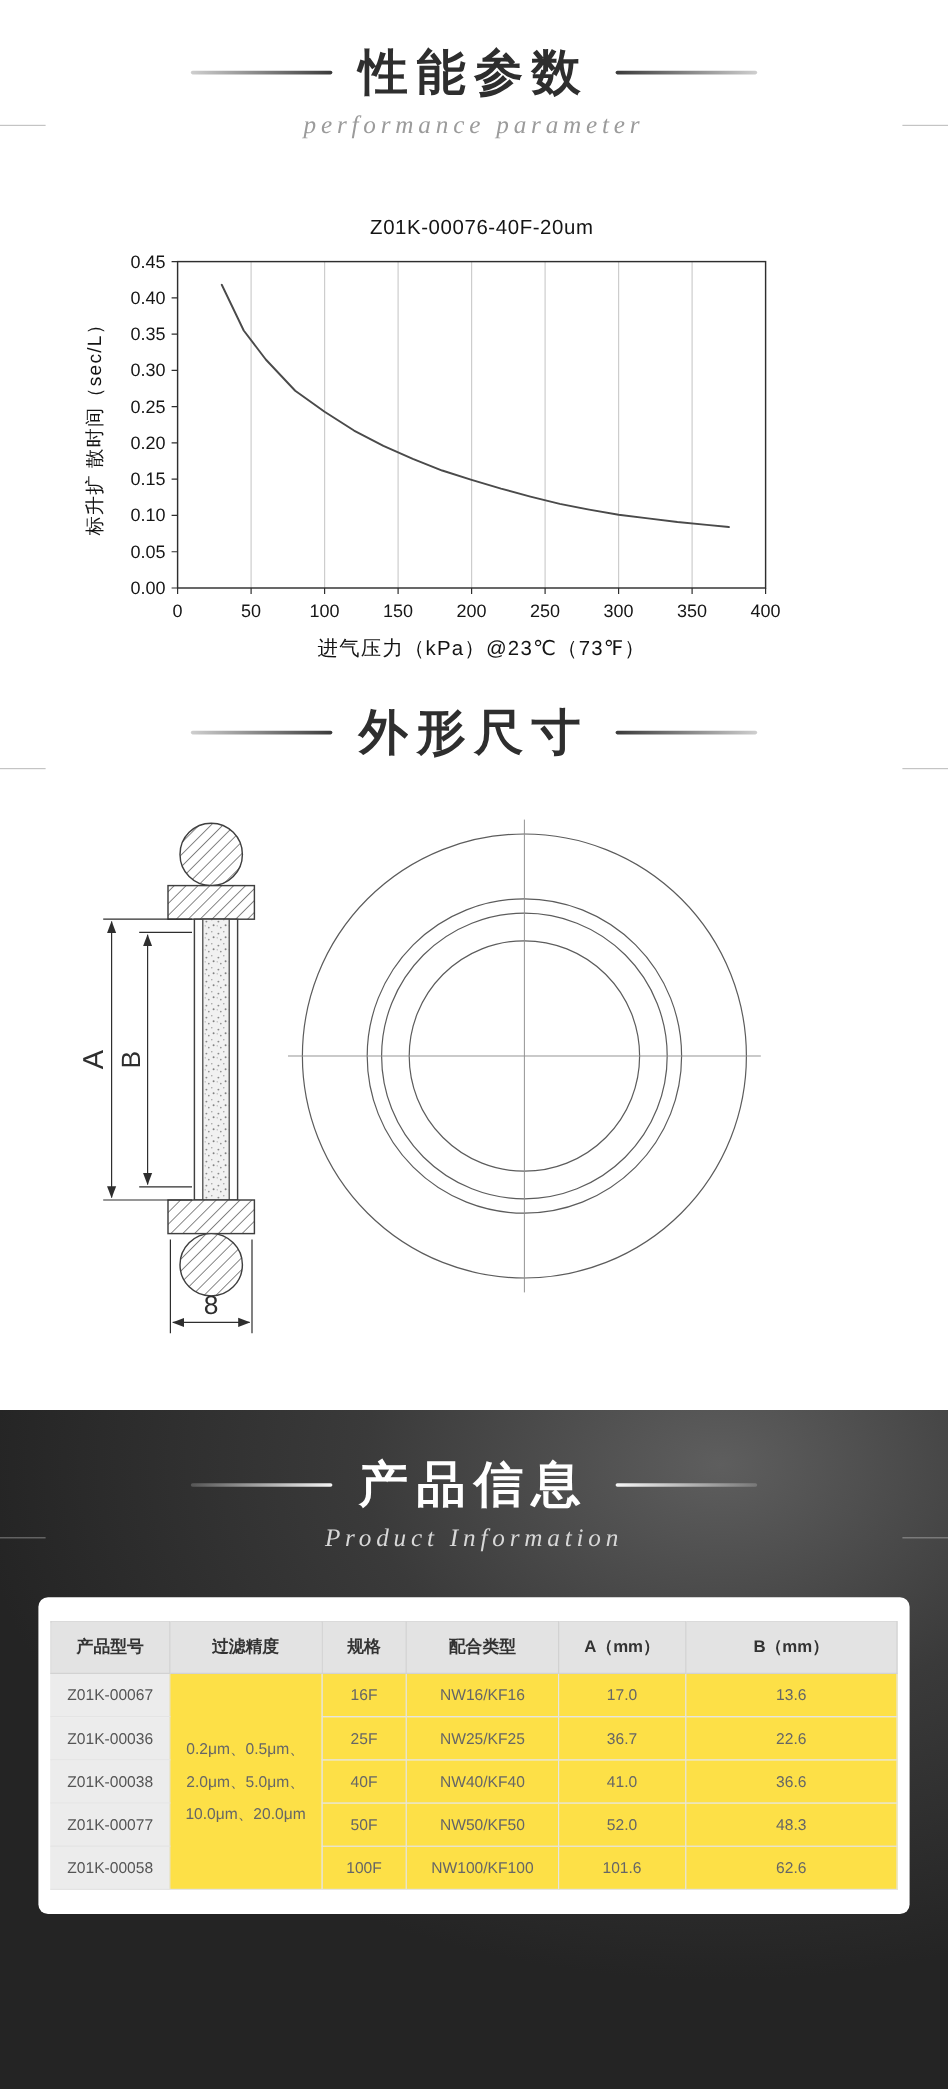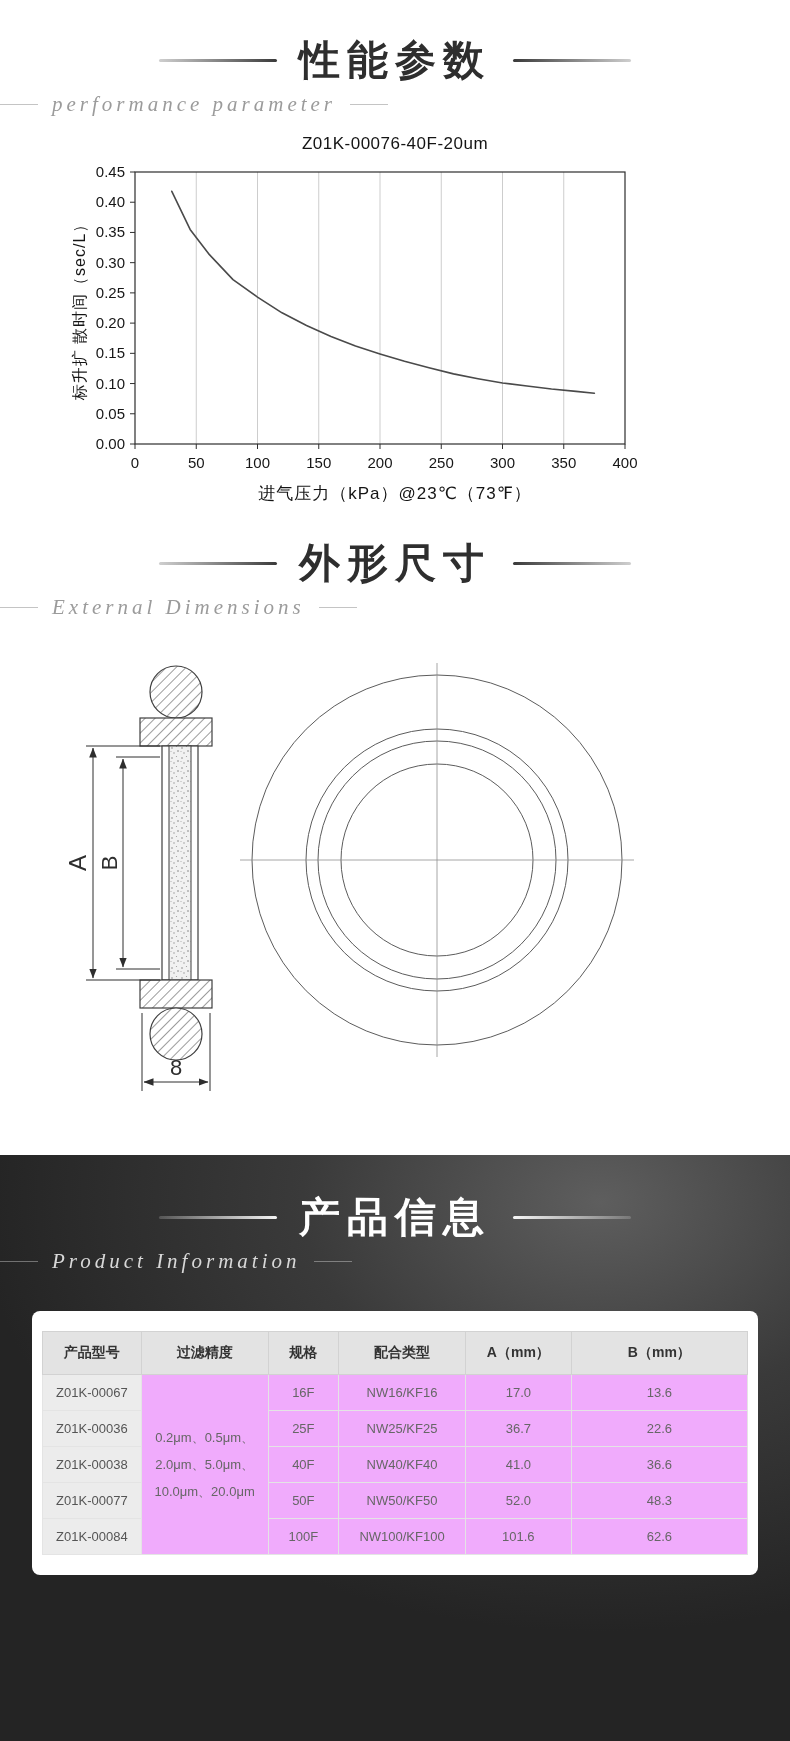--- a/index.html
+++ b/index.html
@@ -11,31 +11,31 @@
   }
   
   .sec-heading { display:flex; align-items:center; justify-content:center; gap:22px; }
   .h-line { width:118px; height:3px; border-radius:2px; }
   .h-line.left.dark  { background:linear-gradient(to right,#cfcfcf 0%,#3a3a3a 100%); }
   .h-line.right.dark { background:linear-gradient(to left ,#cfcfcf 0%,#3a3a3a 100%); }
   .h-line.left.light  { background:linear-gradient(to right,rgba(255,255,255,.18),rgba(255,255,255,.95)); }
   .h-line.right.light { background:linear-gradient(to left ,rgba(255,255,255,.18),rgba(255,255,255,.95)); }
   .sec-title { font-size:41px; font-weight:700; letter-spacing:7px; color:#2e2e2e; line-height:48px; }
   .sec-title.light { color:#ffffff; }
-  .sec-sub { display:flex; align-items:center; justify-content:flex-start; gap:14px; margin-top:6px; }
+  .sec-sub { display:flex; align-items:center; justify-content:space-between; gap:14px; margin-top:6px; }
   .sub-line { width:38px; height:1px; background:#c4c4c4; }
   .sub-line.light { background:rgba(255,255,255,.35); }
   .sub-text {
     font-family:"Liberation Serif","DejaVu Serif",serif; font-style:italic;
     font-size:21px; color:#9b9b9b; letter-spacing:4px; line-height:28px;
   }
   .sub-text.light { color:#d8d8d8; }
   
   .perf-section { padding-top:36px; }
-  .chart-wrap { position:relative; margin-top:16px; }
+  .chart-wrap { position:relative; margin-top:62px;padding-left:13px; }
   .chart-title { text-align:center; font-size:17px; color:#141414; height:22px; margin-bottom:2px; letter-spacing:.5px; }
   .y-label {
     position:absolute; left:80px; top:174px; white-space:nowrap;
     transform:translate(-50%,-50%) rotate(-90deg);
     font-size:16px; color:#141414; letter-spacing:1px;
   }
   .x-label { text-align:center; font-size:17px; color:#141414; margin-top:2px; letter-spacing:1px; }
   
   .dims-section { margin-top:34px; }
   .drawing-svg { display:block; margin-top:14px; }
@@ -48,21 +48,21 @@
     width:726px; margin:36px auto 0; background:#ffffff;
     border-radius:8px; padding:20px 10px;
   }
   table { width:100%; border-collapse:collapse; table-layout:fixed; }
   th {
     background:#e3e3e3; font-size:14px; font-weight:700; color:#333333;
     padding:12px 4px; border:1px solid #d2d2d2; text-align:center;
   }
   td {
     font-size:13px; color:#666666; text-align:center;
-    padding:10px 4px; border:1px solid #e4e4e4; background:#f0abfc;
+    padding:10px 4px; border:1px solid #e4e4e4; background:#fde047;
   }
   td.model-cell { background:#ececec; color:#555555; }
   td.precision-cell { white-space:pre-line; line-height:2.1; }
 </style>
 </head>
 <body>
 
 <div class="perf-section">
   <div class="sec-heading">
     <span class="h-line left dark"></span>
@@ -132,21 +132,20 @@
 </div>
 
 <div class="dims-section">
   <div class="sec-heading">
     <span class="h-line left dark"></span>
     <span class="sec-title">外形尺寸</span>
     <span class="h-line right dark"></span>
   </div>
   <div class="sec-sub">
     <span class="sub-line"></span>
-    <span class="sub-text">External Dimensions</span>
     <span class="sub-line"></span>
   </div>
 
   <svg class="drawing-svg" width="790" height="476" viewBox="0 0 790 476">
     <defs>
       <pattern id="hatch" width="7" height="7" patternUnits="userSpaceOnUse" patternTransform="rotate(45 0 0)">
         <rect width="7" height="7" fill="#ffffff"></rect>
         <line x1="0" y1="0" x2="0" y2="7" stroke="#4a4a4a" stroke-width="1.1"></line>
       </pattern>
       <pattern id="stipple" width="10" height="10" patternUnits="userSpaceOnUse">
@@ -257,21 +256,21 @@
             <td class="value-cell">36.6</td>
           </tr>
           <tr>
             <td class="model-cell">Z01K-00077</td>
             <td class="spec-cell">50F</td>
             <td class="type-cell">NW50/KF50</td>
             <td class="value-cell">52.0</td>
             <td class="value-cell">48.3</td>
           </tr>
           <tr>
-            <td class="model-cell">Z01K-00084</td>
+            <td class="model-cell">Z01K-00058</td>
             <td class="spec-cell">100F</td>
             <td class="type-cell">NW100/KF100</td>
             <td class="value-cell">101.6</td>
             <td class="value-cell">62.6</td>
           </tr>
         </tbody>
     </table>
   </div>
 </div>
 

